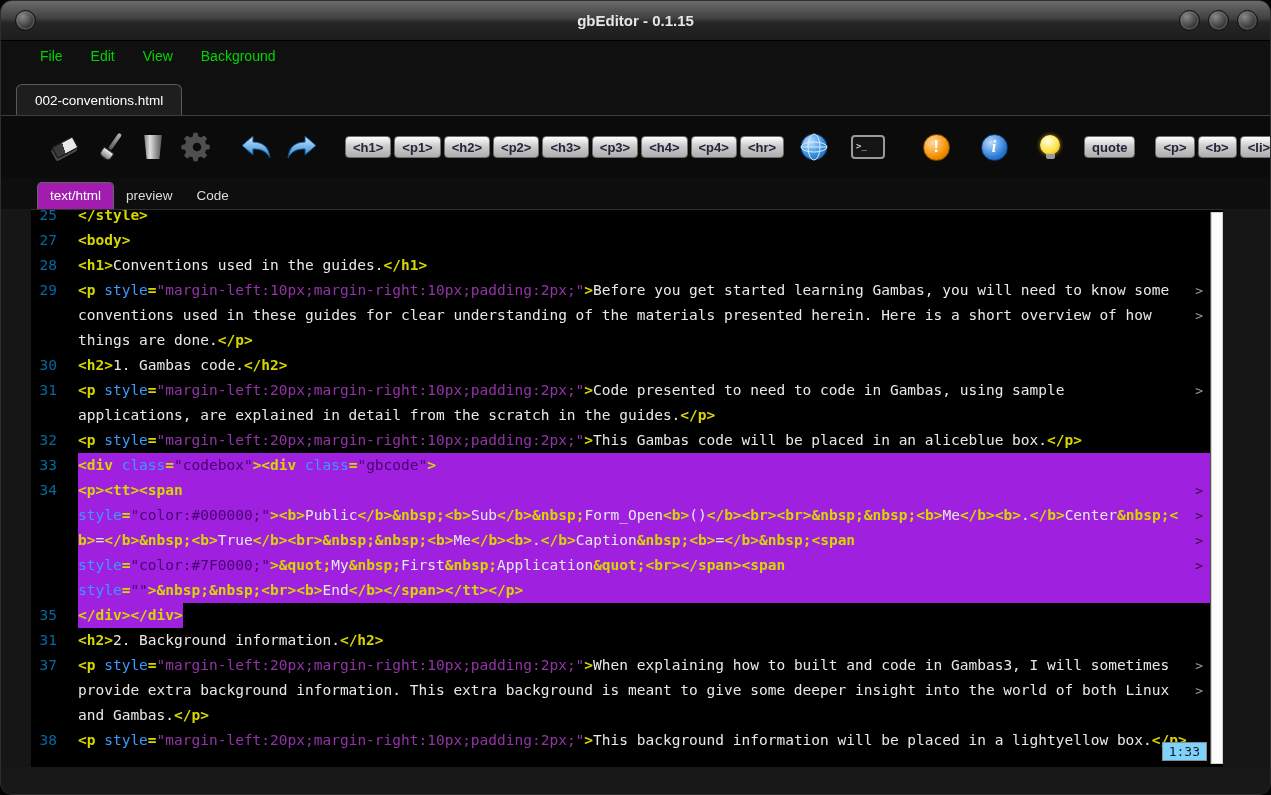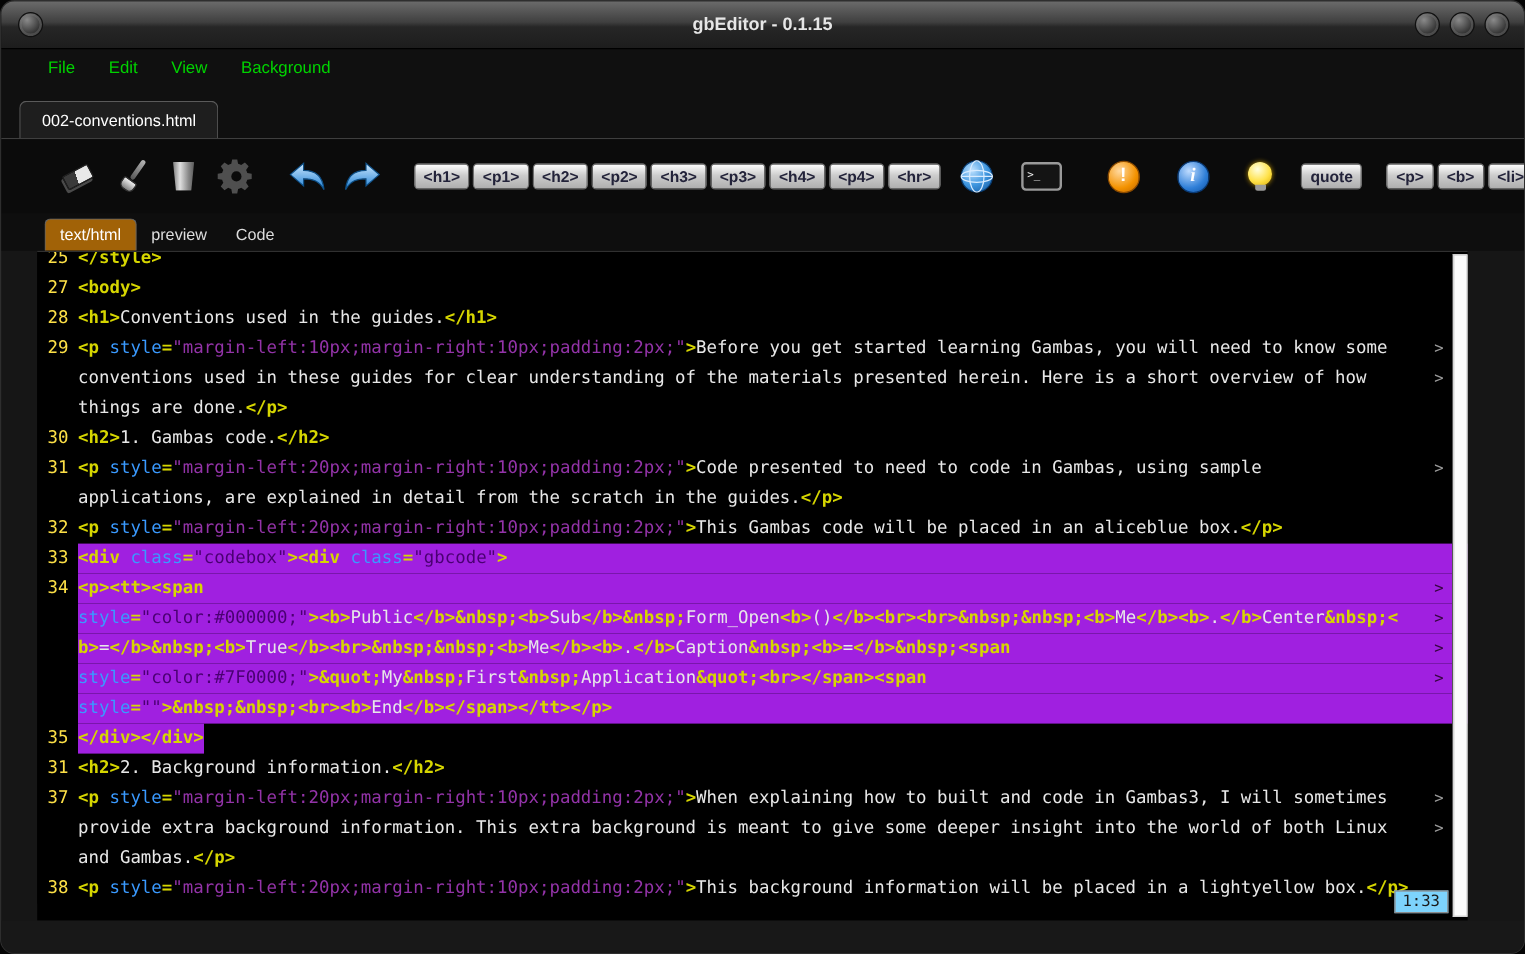--- a/index.html
+++ b/index.html
@@ -55,27 +55,27 @@
   .bulb{width:20px;height:20px;border-radius:50%;background:radial-gradient(circle at 40% 30%,#ffffe0,#ffe24a 55%,#d9a900);box-shadow:0 0 4px #b98f00;}
   .bulb-base{width:9px;height:5px;background:#9a9a9a;border-radius:0 0 2px 2px;margin-top:-1px;}
   .pill-group{display:flex;gap:3px;flex:none;}
   .pill{height:22px;padding:0 7px;background:linear-gradient(#ffffff,#cdcdcd 45%,#aeaeae);
     border:1px solid #6e6e6e;border-radius:4px;color:#23233a;font-size:13px;font-weight:bold;
     display:flex;align-items:center;flex:none;white-space:pre;}.ml10{margin-left:10px}.ml12{margin-left:12px}.ml14{margin-left:14px}
   .ml16{margin-left:16px}.ml20{margin-left:20px}.ml24{margin-left:24px}
   
   .viewtabs{height:31px;background:#0e0e0e;display:flex;align-items:flex-end;padding-left:36px;}
   .vtab{padding:5px 12px 6px;font-size:13.5px;color:#dcdcdc;}
-  .vtab.active{background:#a16207;border:1px solid #666;border-bottom:none;border-radius:5px 5px 0 0;color:#fff;}
+  .vtab.active{background:#a21caf;border:1px solid #666;border-bottom:none;border-radius:5px 5px 0 0;color:#fff;}
   
   .editor{position:relative;height:558px;margin:0 47px 0 30px;background:#000;overflow:hidden;border-top:1px solid #303030;}
   .rows{margin-top:-7px;}
   .row{display:flex;height:25px;line-height:25px;font-family:"DejaVu Sans Mono",monospace;font-size:14.5px;position:relative;white-space:pre;}
-  .ln{width:34px;text-align:right;padding-right:8px;color:#fde047;flex:none;background:#000;}
-  .code{white-space:pre;flex:1 1 auto;min-width:0;overflow:hidden;}
+  .ln{width:34px;text-align:right;padding-right:8px;color:#0369a1;flex:none;background:#000;}
+  .code{white-space:pre;flex:1 1 auto;min-width:0;overflow:hidden;margin-left:13px;}
   .sel-text .code{flex:0 0 auto;}
   .sel-full .code,.sel-text .code{background:var(--sel,#A020E0);}
   .c-tag,.c-ent{color:var(--tag,#D6D600);font-weight:bold;}
   .c-attr{color:var(--attr,#3A9AFF);}
   .c-val{color:var(--val,#9333A8);}
   .c-txt{color:var(--txt,#E8E8E8);}
   .sel-full .c-val,.sel-text .c-val{color:#4A0072;}
   .cont{position:absolute;right:20px;top:0;color:#9a9a9a;font-size:13px;}
   .sel-full .cont{color:#35063f;}
   .scrollbar{position:absolute;top:2px;bottom:3px;right:0;width:13px;background:#e9e9e9;border-left:1px solid #555;}

